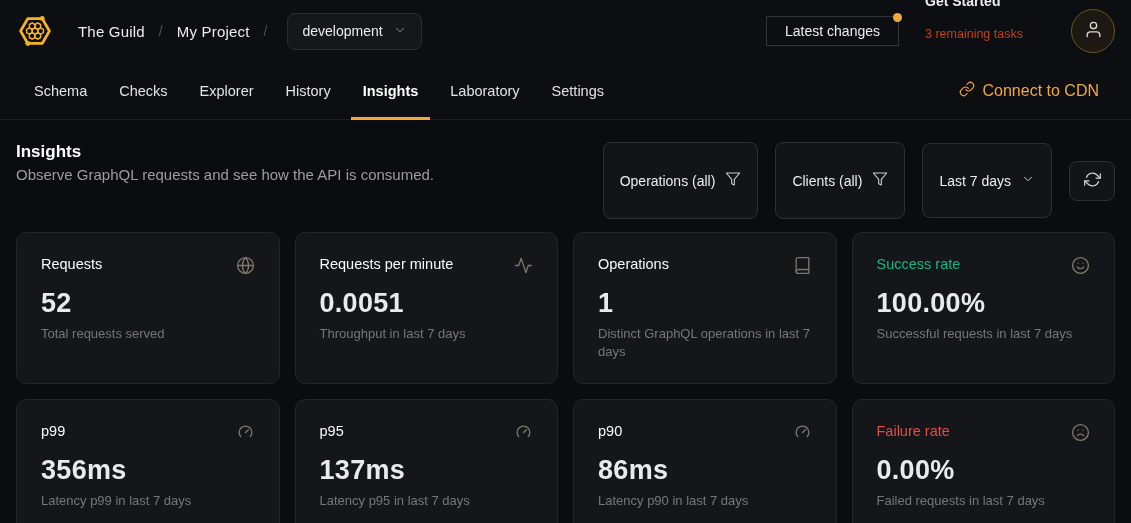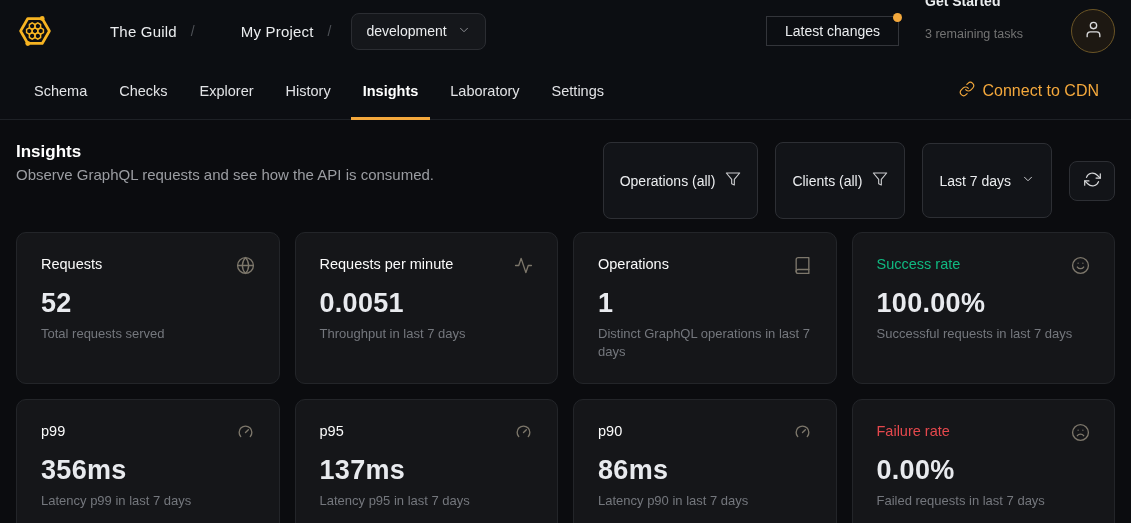--- a/index.html
+++ b/index.html
@@ -10,33 +10,33 @@
   }
   *{margin:0;padding:0;box-sizing:border-box;}
   html,body{width:1131px;height:523px;overflow:hidden;}
   body{background:var(--bg);font-family:"Liberation Sans","DejaVu Sans",sans-serif;color:var(--white);}
   .ic{stroke:currentColor;fill:none;stroke-width:1.7;stroke-linecap:round;stroke-linejoin:round;}
 
   
   .topbar{height:62px;display:flex;align-items:center;padding:0 16px;background:#0c0e12;}
   .crumbs{display:flex;align-items:center;gap:14px;}
   .logo{width:38px;height:38px;display:flex;align-items:center;justify-content:center;margin-right:10px;}
-  .crumb{font-size:15px;color:var(--white);letter-spacing:.2px;cursor:pointer;margin-left:32px;}
+  .crumb{font-size:15px;color:var(--white);letter-spacing:.2px;cursor:pointer;}
   .sep{color:#4e5156;font-size:14px;}
   .env-select{display:flex;align-items:center;gap:10px;background:#15171b;border:1px solid #2b2d32;
     border-radius:8px;padding:9px 14px;margin-left:6px;font-size:14px;color:var(--white);cursor:pointer;}
   .env-select .chev{color:#8b8d92;}
 
   .top-right{margin-left:auto;display:flex;align-items:center;gap:26px;}
   .latest-btn{position:relative;background:transparent;border:1px solid #33353a;border-radius:0;
     color:var(--white);font-size:14px;padding:6px 18px;cursor:pointer;font-family:inherit;}
   .latest-btn .dot{position:absolute;top:-4px;right:-4px;width:9px;height:9px;border-radius:50%;background:var(--accent);}
   .get-started{display:flex;flex-direction:column;gap:18px;min-width:120px;cursor:pointer;}
   .gs-title{font-size:14px;font-weight:700;color:var(--white);}
-  .gs-sub{font-size:12.5px;color:#737373;}
+  .gs-sub{font-size:12.5px;color:#c2410c;}
   .gs-bar{margin-top:5px;width:82px;height:5px;border-radius:3px;background:#33353a;overflow:hidden;}
   .gs-fill{height:100%;background:var(--accent);border-radius:3px;}
   .avatar{width:44px;height:44px;border-radius:50%;background:#1d1812;border:1.5px solid #6b5526;
     display:flex;align-items:center;justify-content:center;color:#d9dadc;cursor:pointer;}
 
   
   .nav{height:58px;display:flex;align-items:stretch;padding:0 18px;background:#0c0e12;border-bottom:1px solid #1e2126;position:relative;}
   .tabs{display:flex;align-items:stretch;}
   .tab{position:relative;background:none;border:none;color:#e2e3e6;font-size:14.5px;padding:0 16px;
     cursor:pointer;font-family:inherit;display:flex;align-items:center;}

